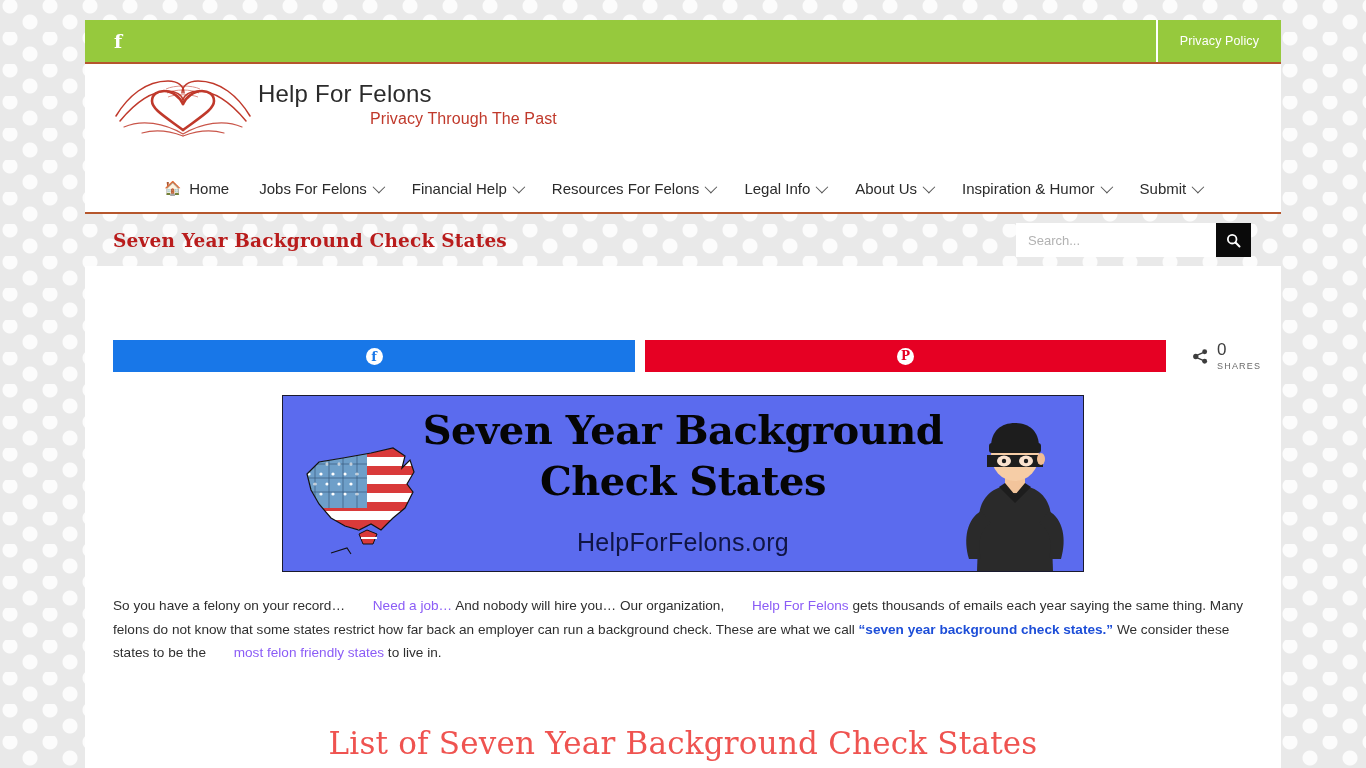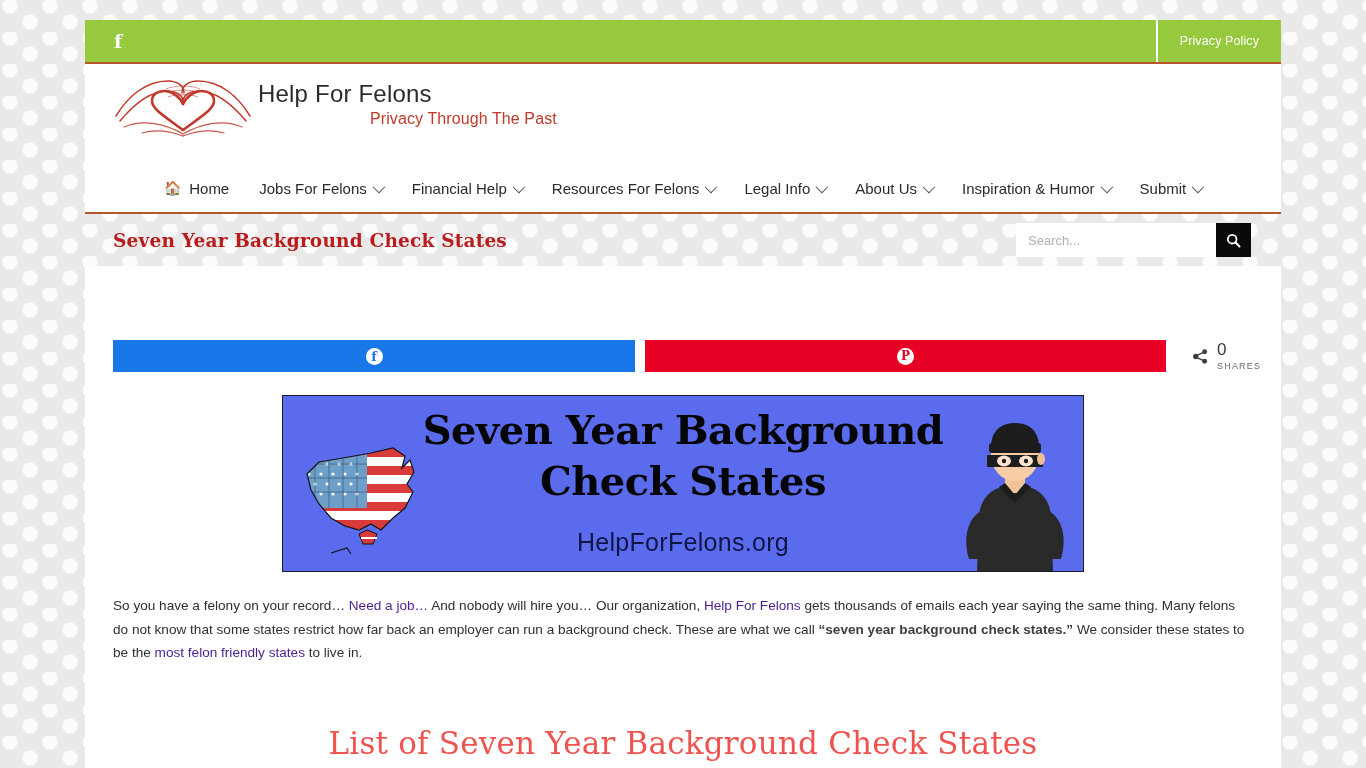--- a/index.html
+++ b/index.html
@@ -267,22 +267,22 @@
   .feat-thief { position: absolute; right: 12px; top: 23px; }
 
   
   .copy {
     margin-top: 22px;
     font-size: 13.6px;
     line-height: 23.5px;
     color: #2f2f2f;
     text-align: left;
   }
-  .copy a { color: #4c1d95; text-decoration: none; cursor: pointer; }
-  .copy b { font-weight: bold; color: #404040; }
+  .copy a { color: #8b5cf6; text-decoration: none; cursor: pointer; margin-left: 24px; }
+  .copy b { font-weight: bold; color: #1d4ed8; }
 
   .section-head {
     margin-top: 60px;
     text-align: center;
     font-family: "DejaVu Serif", serif;
     font-weight: 300;
     font-size: 31px;
     color: #ef5350;
     letter-spacing: .2px;
   }

